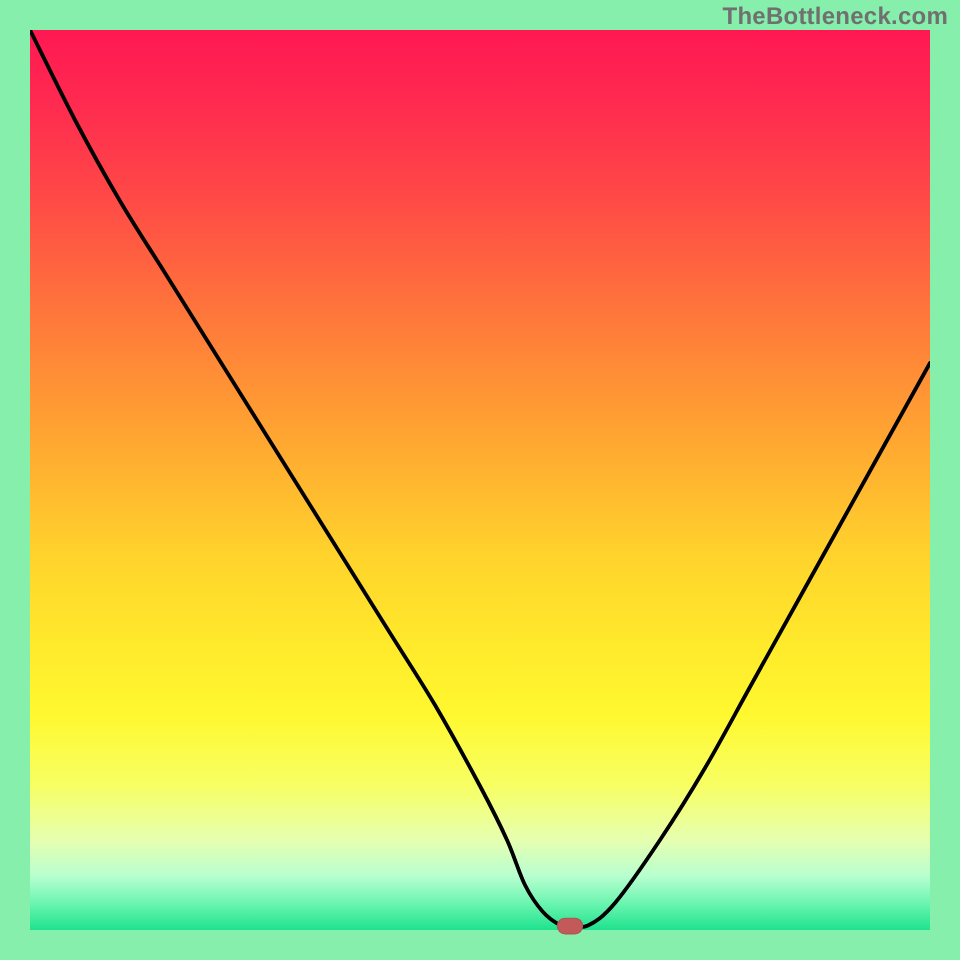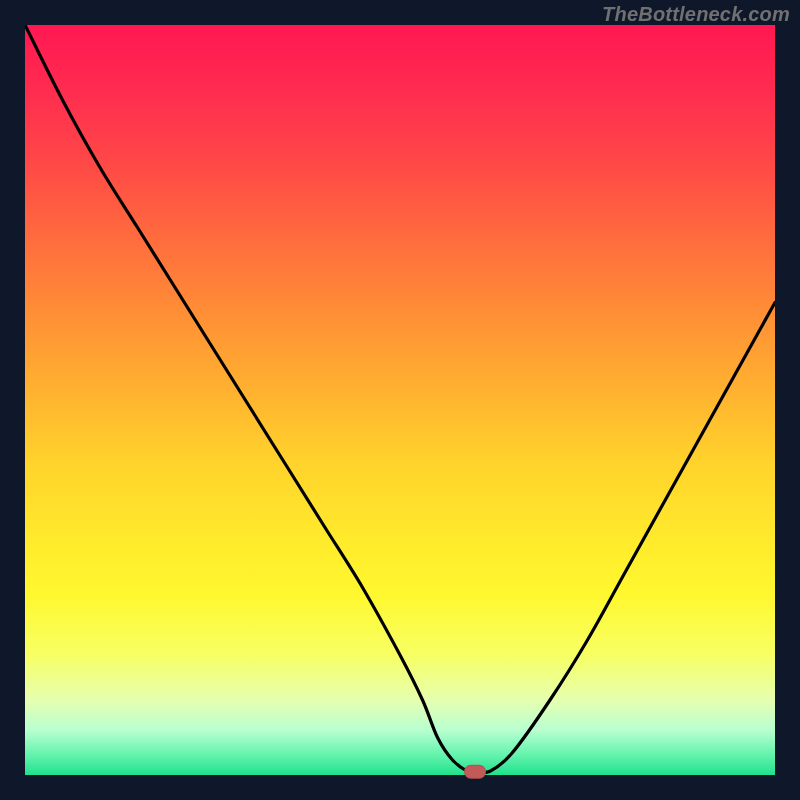--- a/index.html
+++ b/index.html
@@ -8,22 +8,21 @@
     width: 800px;
     height: 800px;
     background: #000;
     overflow: hidden;
     font-family: Arial, Helvetica, sans-serif;
   }
   .frame {
     position: relative;
     width: 800px;
     height: 800px;
-    background: #0f172a;
-    font-style: italic;
+    background: #86efac;
   }
   .plot {
     position: absolute;
     left: 25px;
     top: 25px;
     width: 750px;
     height: 750px;
     
     background: linear-gradient(to bottom,
       #ff1852 0%,

